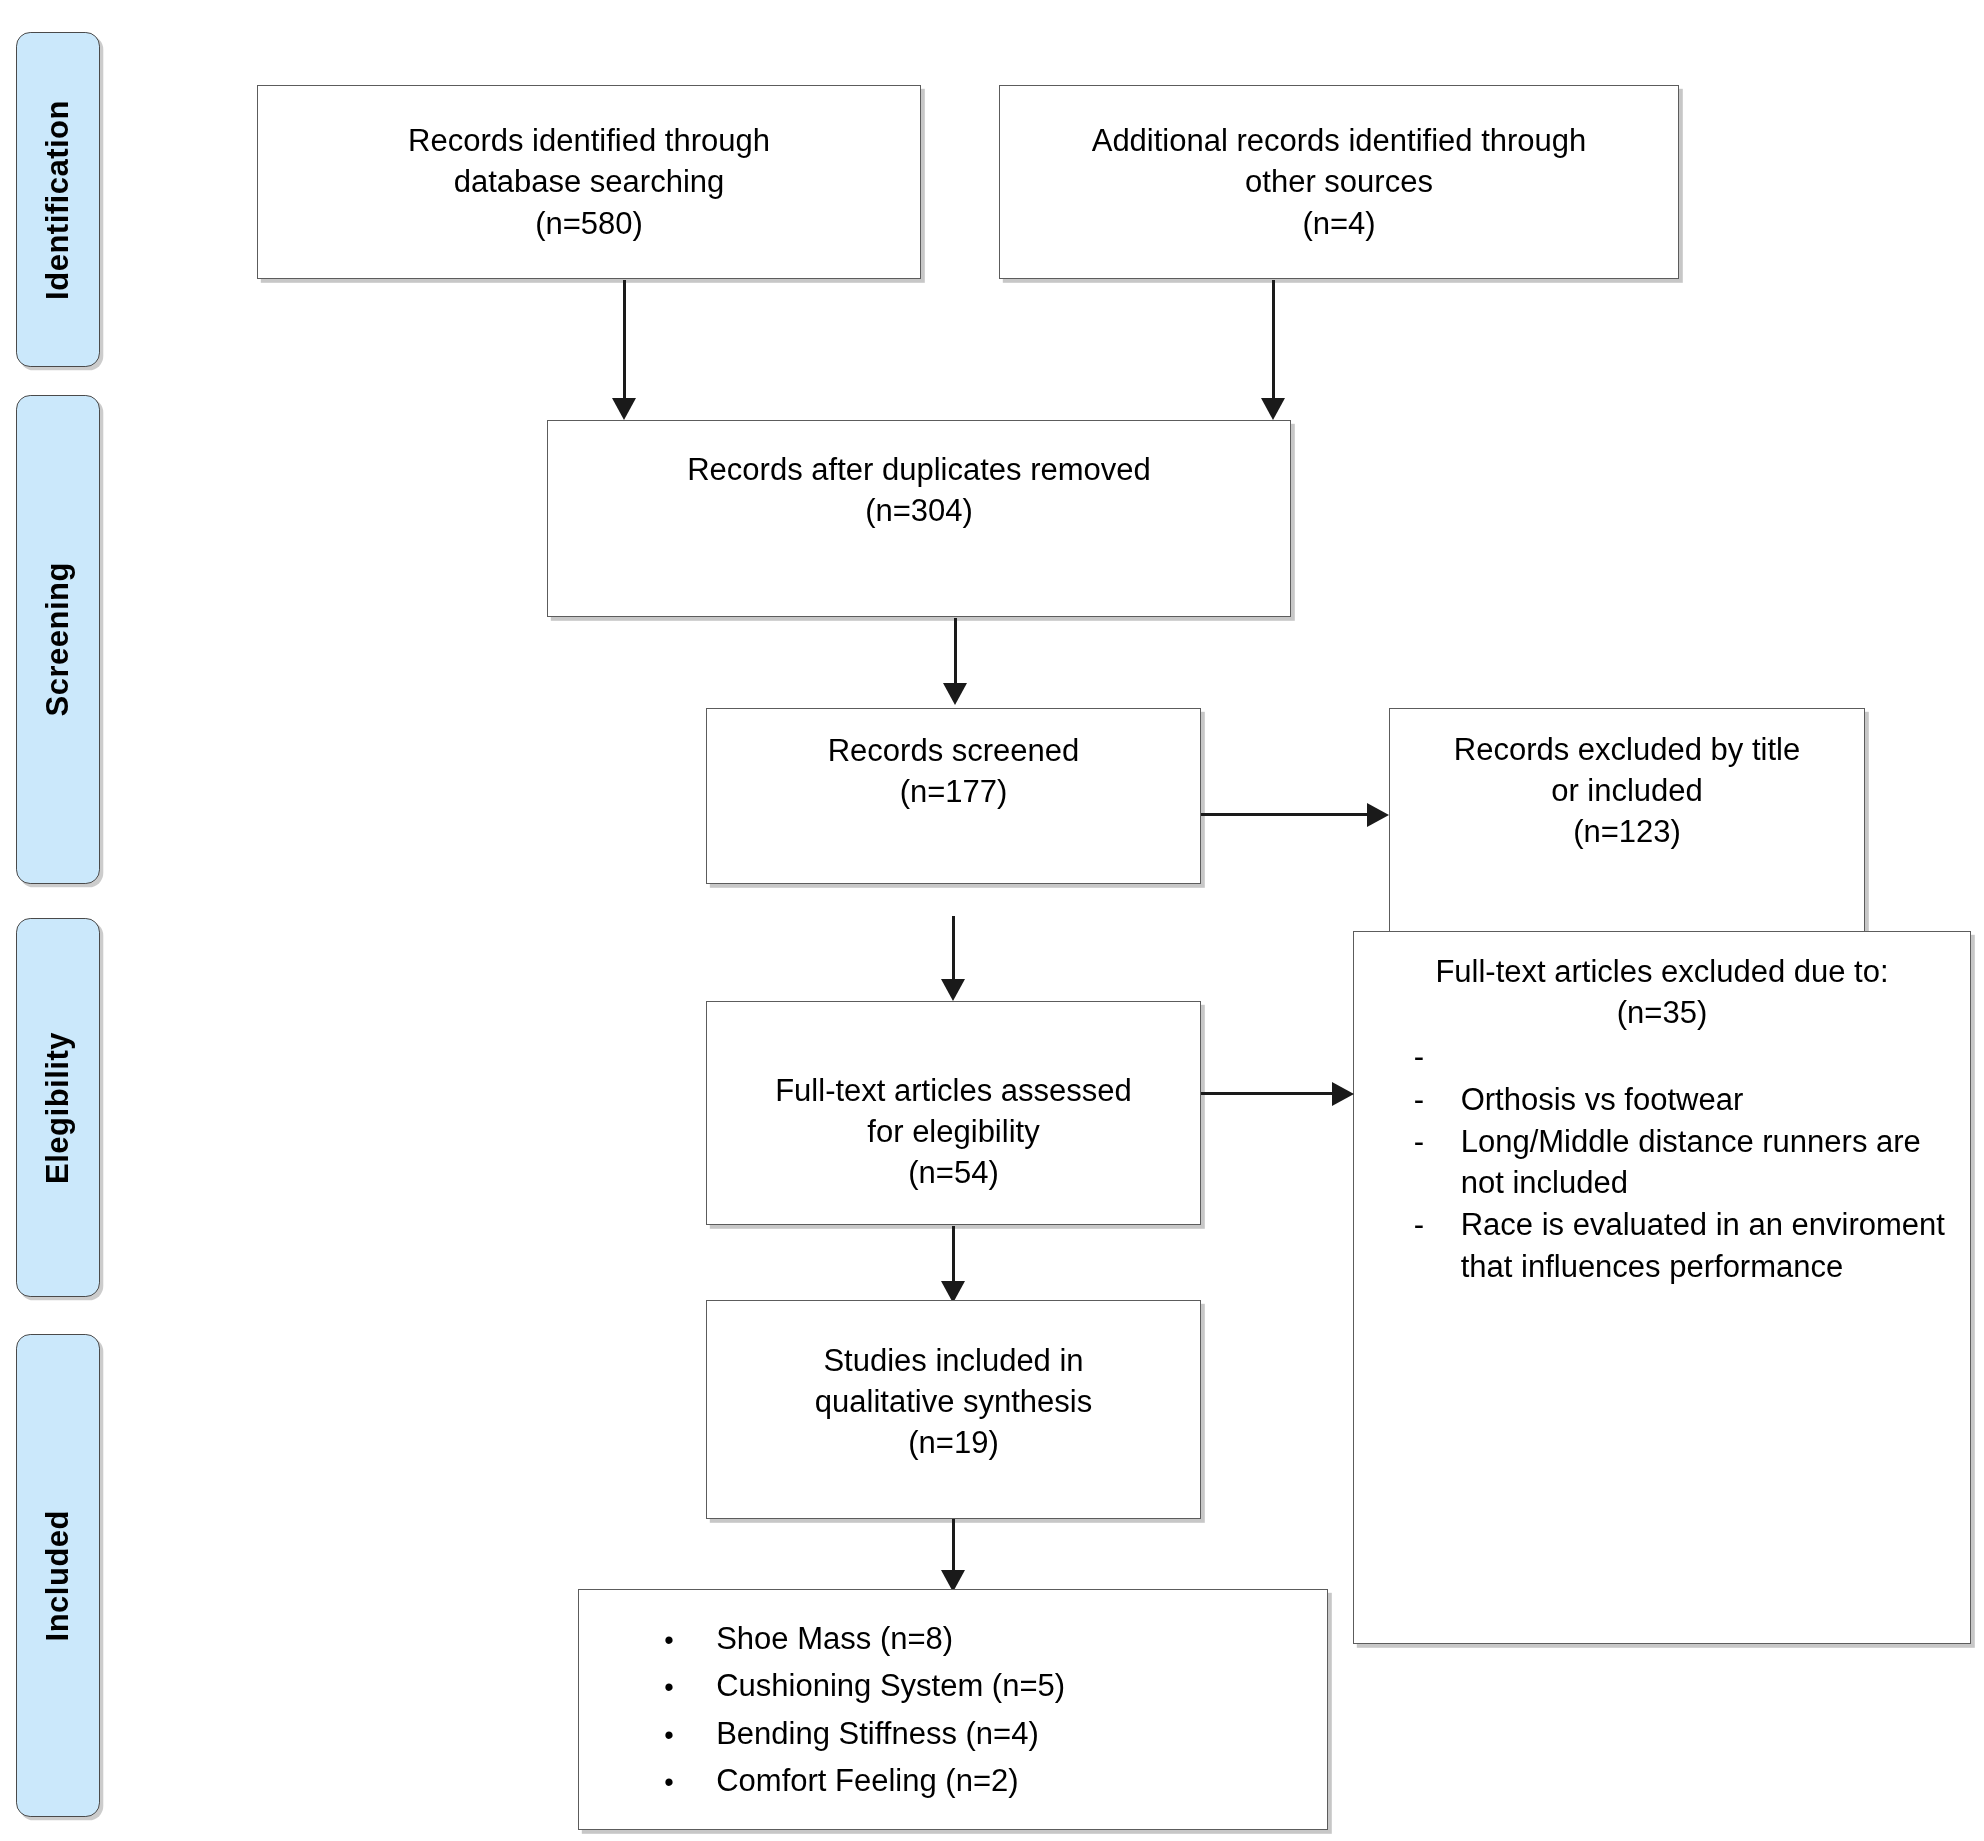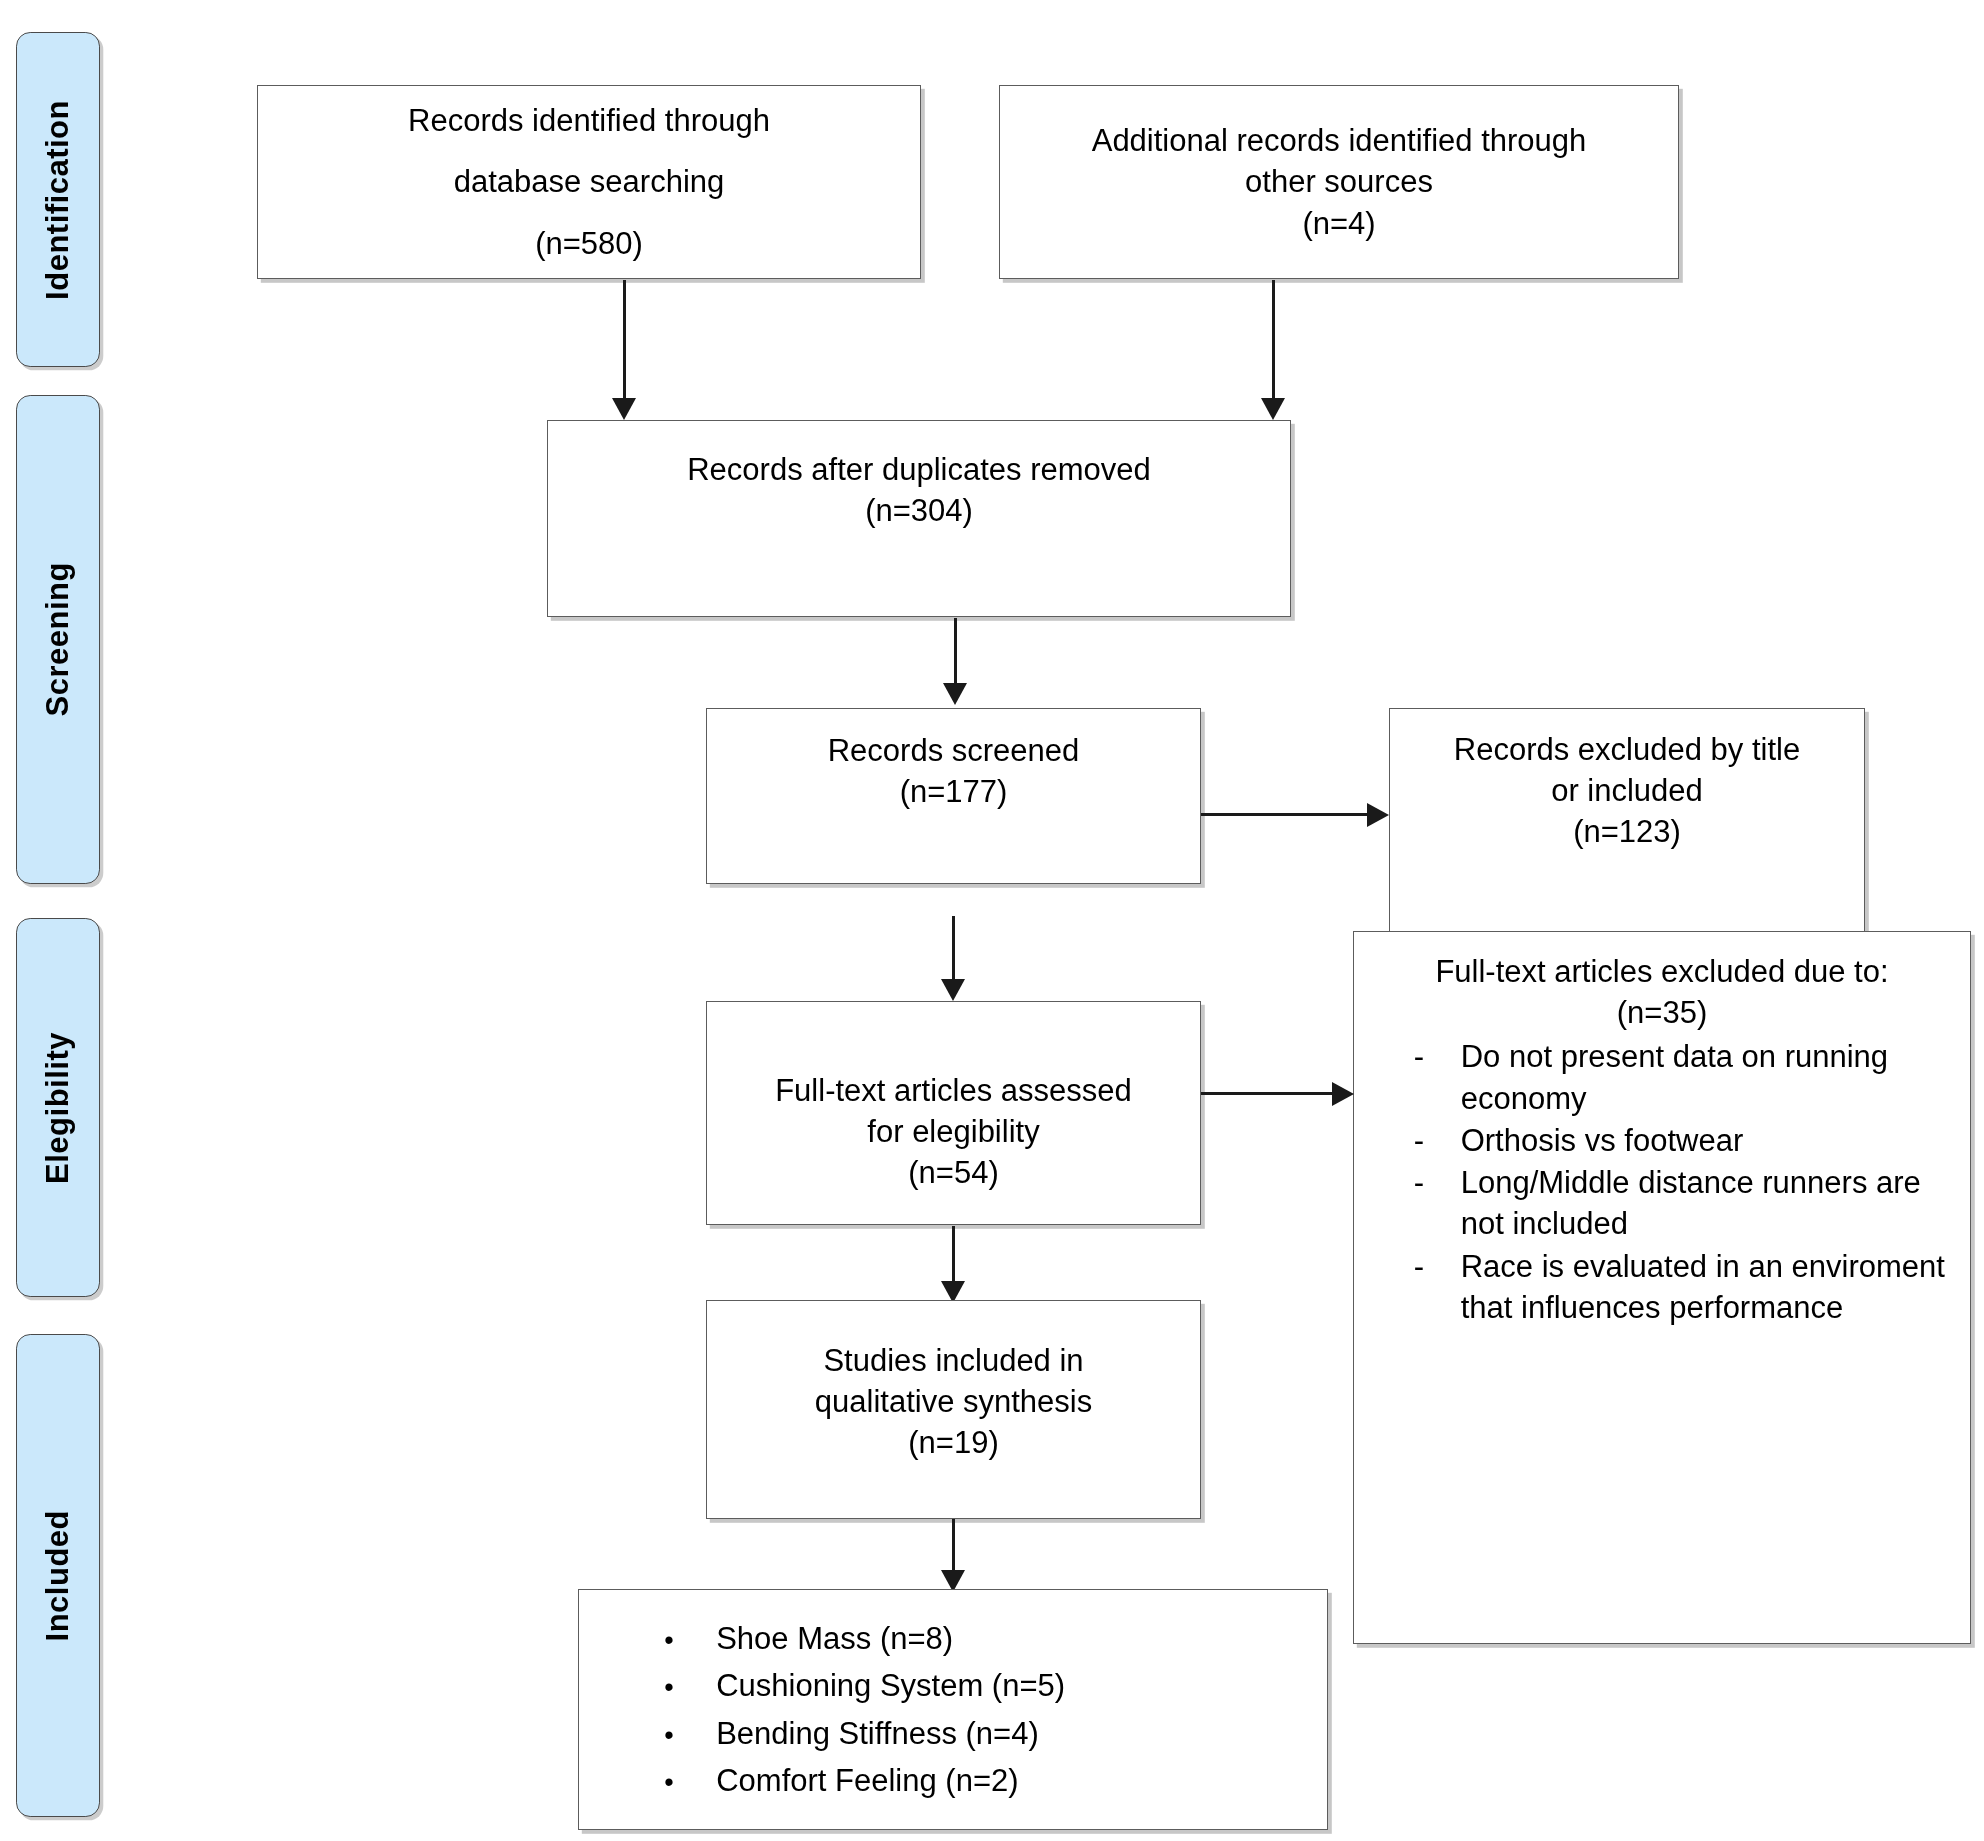--- a/index.html
+++ b/index.html
@@ -145,21 +145,21 @@
   </div>
 
   <div class="stage-pill" style="left:16.4px; top:918px; width:82px; height:377px;">
     <span class="stage-label">Elegibility</span>
   </div>
 
   <div class="stage-pill" style="left:16.4px; top:1334px; width:82px; height:481px;">
     <span class="stage-label">Included</span>
   </div>
 
-  <div class="fbox" style="left:257px; top:85px; width:664px; height:194px;gap:20px;">
+  <div class="fbox" style="left:257px; top:85px; width:664px; height:194px;">
     <div class="line">Records identified through</div>
     <div class="line">database searching</div>
     <div class="line">(n=580)</div>
   </div>
 
   <div class="fbox" style="left:999px; top:85px; width:680px; height:194px;">
     <div class="line">Additional records identified through</div>
     <div class="line">other sources</div>
     <div class="line">(n=4)</div>
   </div>
@@ -205,21 +205,20 @@
     <div class="line">(n=54)</div>
   </div>
 
   <div class="fbox top-aligned" style="left:1353px; top:931px; width:618px; height:713px; padding-left:7.7px; padding-right:7.7px;">
     <div class="line">Full-text articles excluded due to:</div>
     <div class="line">(n=35)</div>
 
     <div class="reason-list">
       <div class="reason-row">
         <span class="dash">-</span>
-        <span class="rtext">Do not present data on running economy</span>
       </div>
       <div class="reason-row">
         <span class="dash">-</span>
         <span class="rtext">Orthosis vs footwear</span>
       </div>
       <div class="reason-row">
         <span class="dash">-</span>
         <span class="rtext">Long/Middle distance runners are not included</span>
       </div>
       <div class="reason-row">

